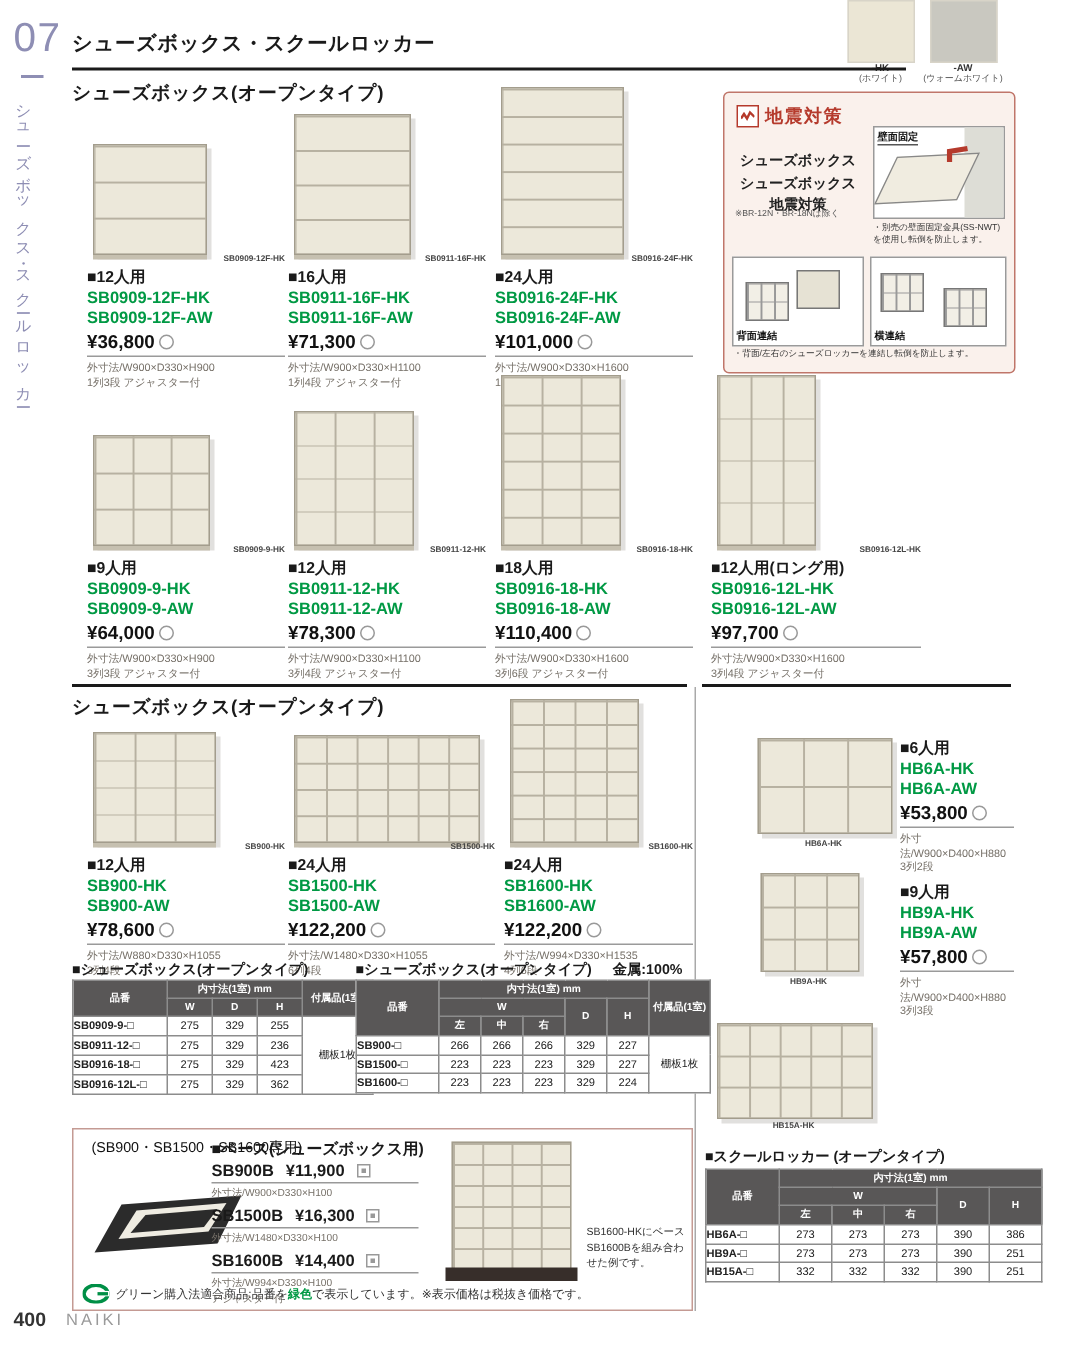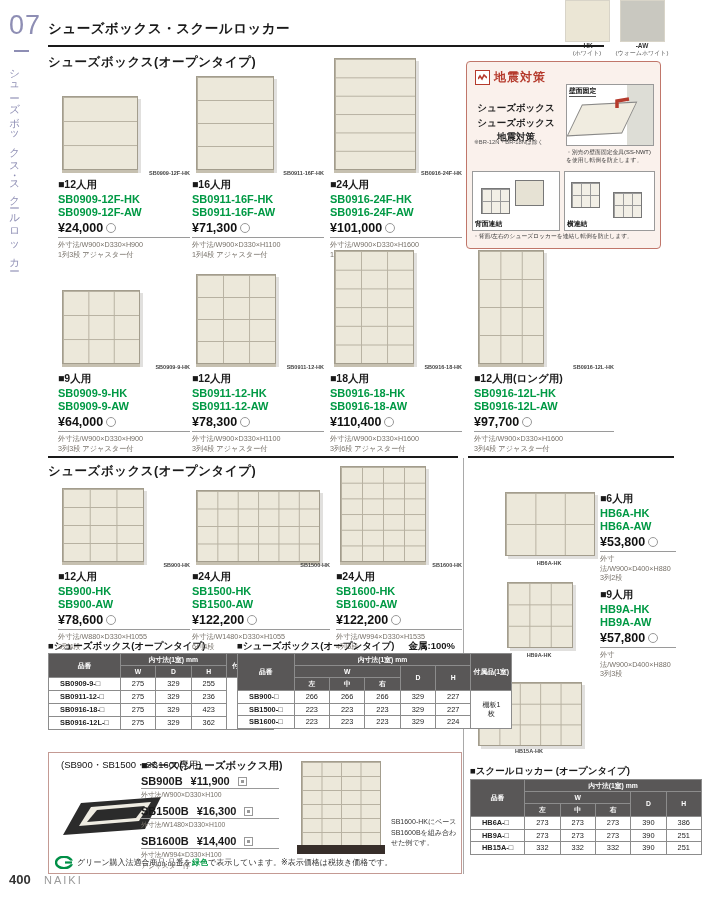--- a/index.html
+++ b/index.html
@@ -44,42 +44,42 @@
 
   
   .limg{position:absolute;background:#ece8da;border:1px solid #a39d8d;
         box-shadow:3px 3px 0 rgba(90,85,70,.18);
         background-image:linear-gradient(#b7b1a1 1px,transparent 1px),
                          linear-gradient(90deg,#b7b1a1 1px,transparent 1px);}
   .llabel{position:absolute;font-size:5.5px;color:#444;font-weight:bold;text-align:center;}
   .ltext{position:absolute;width:76px;}
 
   
-  .quake{position:absolute;left:466px;top:61px;width:193px;height:186px;background:#faf1ec;
+  .quake{position:absolute;left:482px;top:61px;width:193px;height:186px;background:#faf1ec;
          border:1.5px solid #c0766a;border-radius:4px;}
   .qhead{position:absolute;left:8px;top:7px;display:flex;align-items:center;gap:4px;}
   .qicon{width:13px;height:13px;border:1.5px solid #b53a2c;background:#fff;display:flex;align-items:center;justify-content:center;}
   .qtitle{font-size:12px;font-weight:bold;color:#b53a2c;letter-spacing:1px;}
   .qsub{position:absolute;left:6px;top:39px;width:86px;text-align:center;font-size:9.5px;font-weight:bold;line-height:1.55;color:#222;}
   .qexc{position:absolute;left:7px;top:76px;width:88px;font-size:5.8px;color:#555;}
   .qbox{position:absolute;background:#fff;border:1px solid #9a9a9a;}
   .qboxlbl{position:absolute;left:2px;top:1px;font-size:6.8px;font-weight:bold;color:#111;border-bottom:1px solid #555;}
   .qboxlbl2{position:absolute;left:2px;bottom:1px;font-size:6.8px;font-weight:bold;color:#111;}
   .qnote{position:absolute;font-size:5.8px;color:#333;line-height:1.45;}
   .wallpanel{position:absolute;right:0;top:0;width:26px;height:100%;background:#ddddd6;}
   .topsketch{position:absolute;left:8px;top:18px;width:52px;height:30px;background:#f0ece0;border:1px solid #888;transform:skewX(-28deg) rotate(-3deg);}
   .mini{position:absolute;width:27px;height:24px;background:#f2efe6;border:1px solid #777;
         background-image:linear-gradient(#999 1px,transparent 1px),linear-gradient(90deg,#999 1px,transparent 1px);
         background-size:33.4% 50%;}
 
   
   .tblhead{position:absolute;font-size:9.5px;font-weight:bold;display:flex;justify-content:space-between;align-items:baseline;}
   table.spec{position:absolute;border-collapse:collapse;background:#fff;}
   table.spec th{background:#595757;color:#fff;font-size:6.8px;font-weight:bold;border:1px solid #8c8c8c;padding:1px 2px;text-align:center;}
-  table.spec td{border:1px solid #8c8c8c;font-size:7.4px;padding:1px 11px;text-align:center;color:#222;}
+  table.spec td{border:1px solid #8c8c8c;font-size:7.4px;padding:1px 0;text-align:center;color:#222;}
   table.spec td.codecell{font-weight:bold;text-align:left;white-space:nowrap;}
   table.spec td.acc{font-size:7px;}
 
   
   .basebox{position:absolute;left:48px;top:752px;width:412px;height:120px;border:1.2px solid #c49a93;background:#fff;}
   .baselbl{position:absolute;left:12px;top:6px;font-size:9.5px;color:#111;}
   .btitle{position:absolute;left:92px;top:6px;font-size:10.5px;font-weight:bold;}
   .bitem{position:absolute;width:138px;}
   .bline{display:flex;align-items:baseline;gap:8px;border-bottom:1px solid #999;padding-bottom:1px;}
   .bcode{font-size:11px;font-weight:bold;}
@@ -122,21 +122,21 @@
 
   <div class="card" style="left:58px;top:60px;width:132px;">
     <div class="imgzone" style="height:118px;">
       <div class="cabinet" style="width:74px;height:72px;background-size:100% 33.4%;"></div>
       <span class="imglabel">SB0909-12F-HK</span>
     </div>
     <div class="cap">■12人用</div>
     <div class="code">SB0909-12F-HK</div>
     <div class="code">SB0909-12F-AW</div>
     <div class="priceline">
-      <span class="price">¥24,000</span>
+      <span class="price">¥36,800</span>
       <span class="cmark"></span>
     </div>
     <div class="dims">外寸法/W900×D330×H900</div>
     <div class="spec">1列3段 アジャスター付</div>
   </div>
 
   <div class="card" style="left:192px;top:60px;width:132px;">
     <div class="imgzone" style="height:118px;">
       <div class="cabinet" style="width:76px;height:92px;background-size:100% 25%;"></div>
       <span class="imglabel">SB0911-16F-HK</span>

